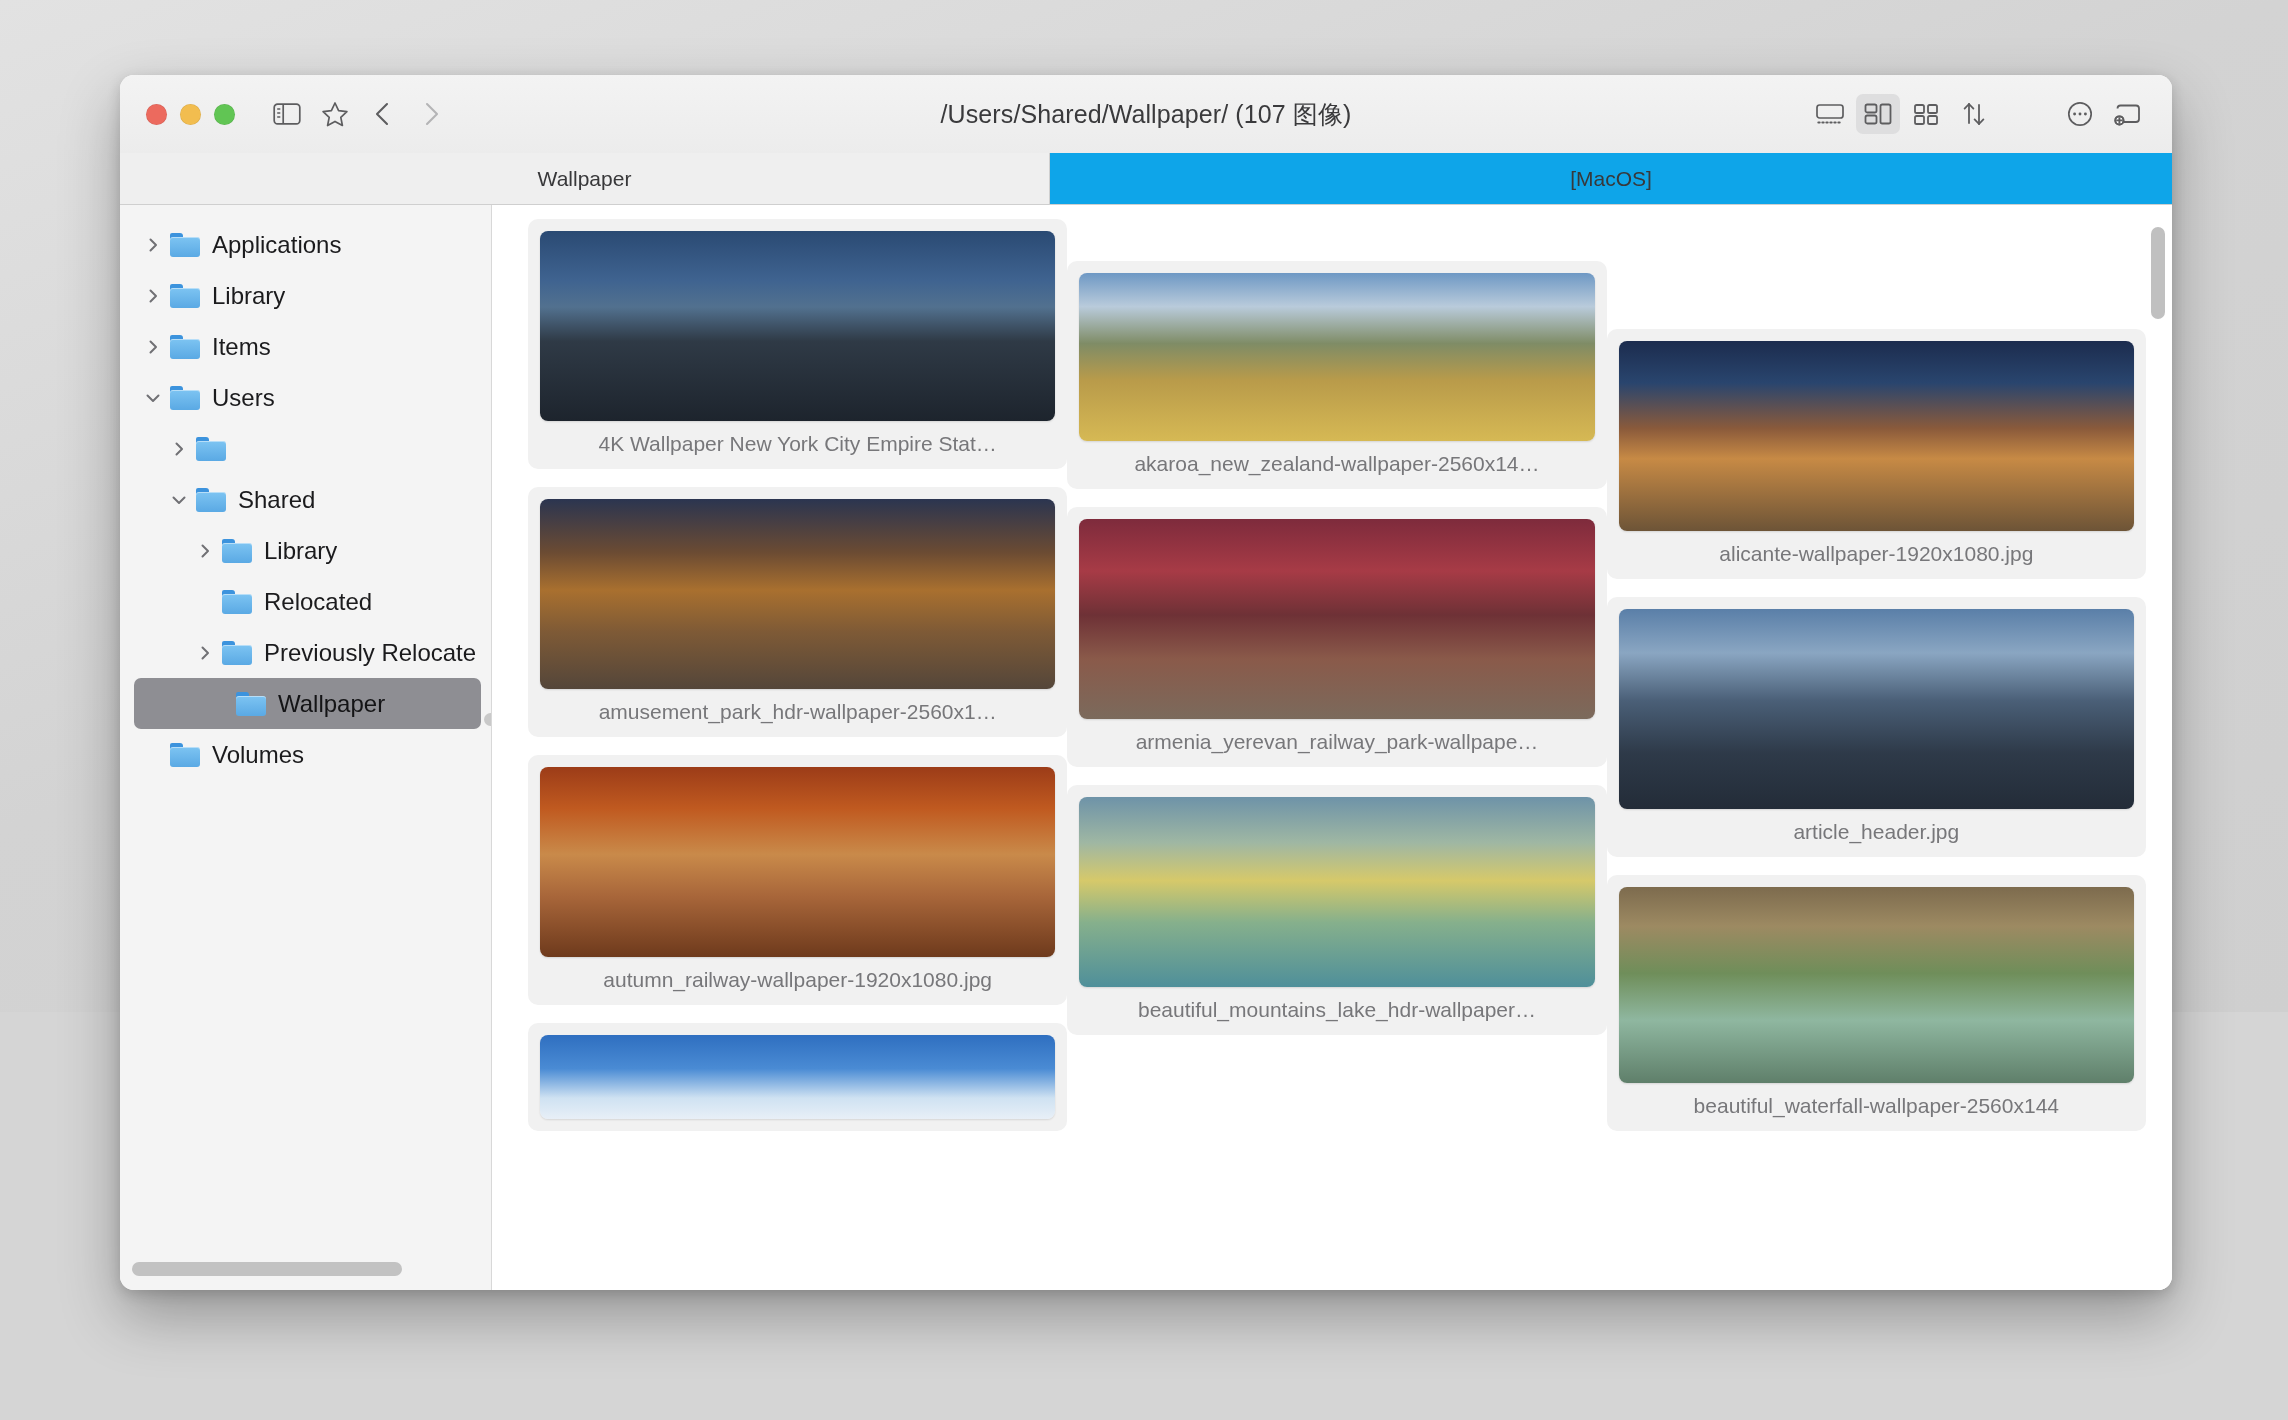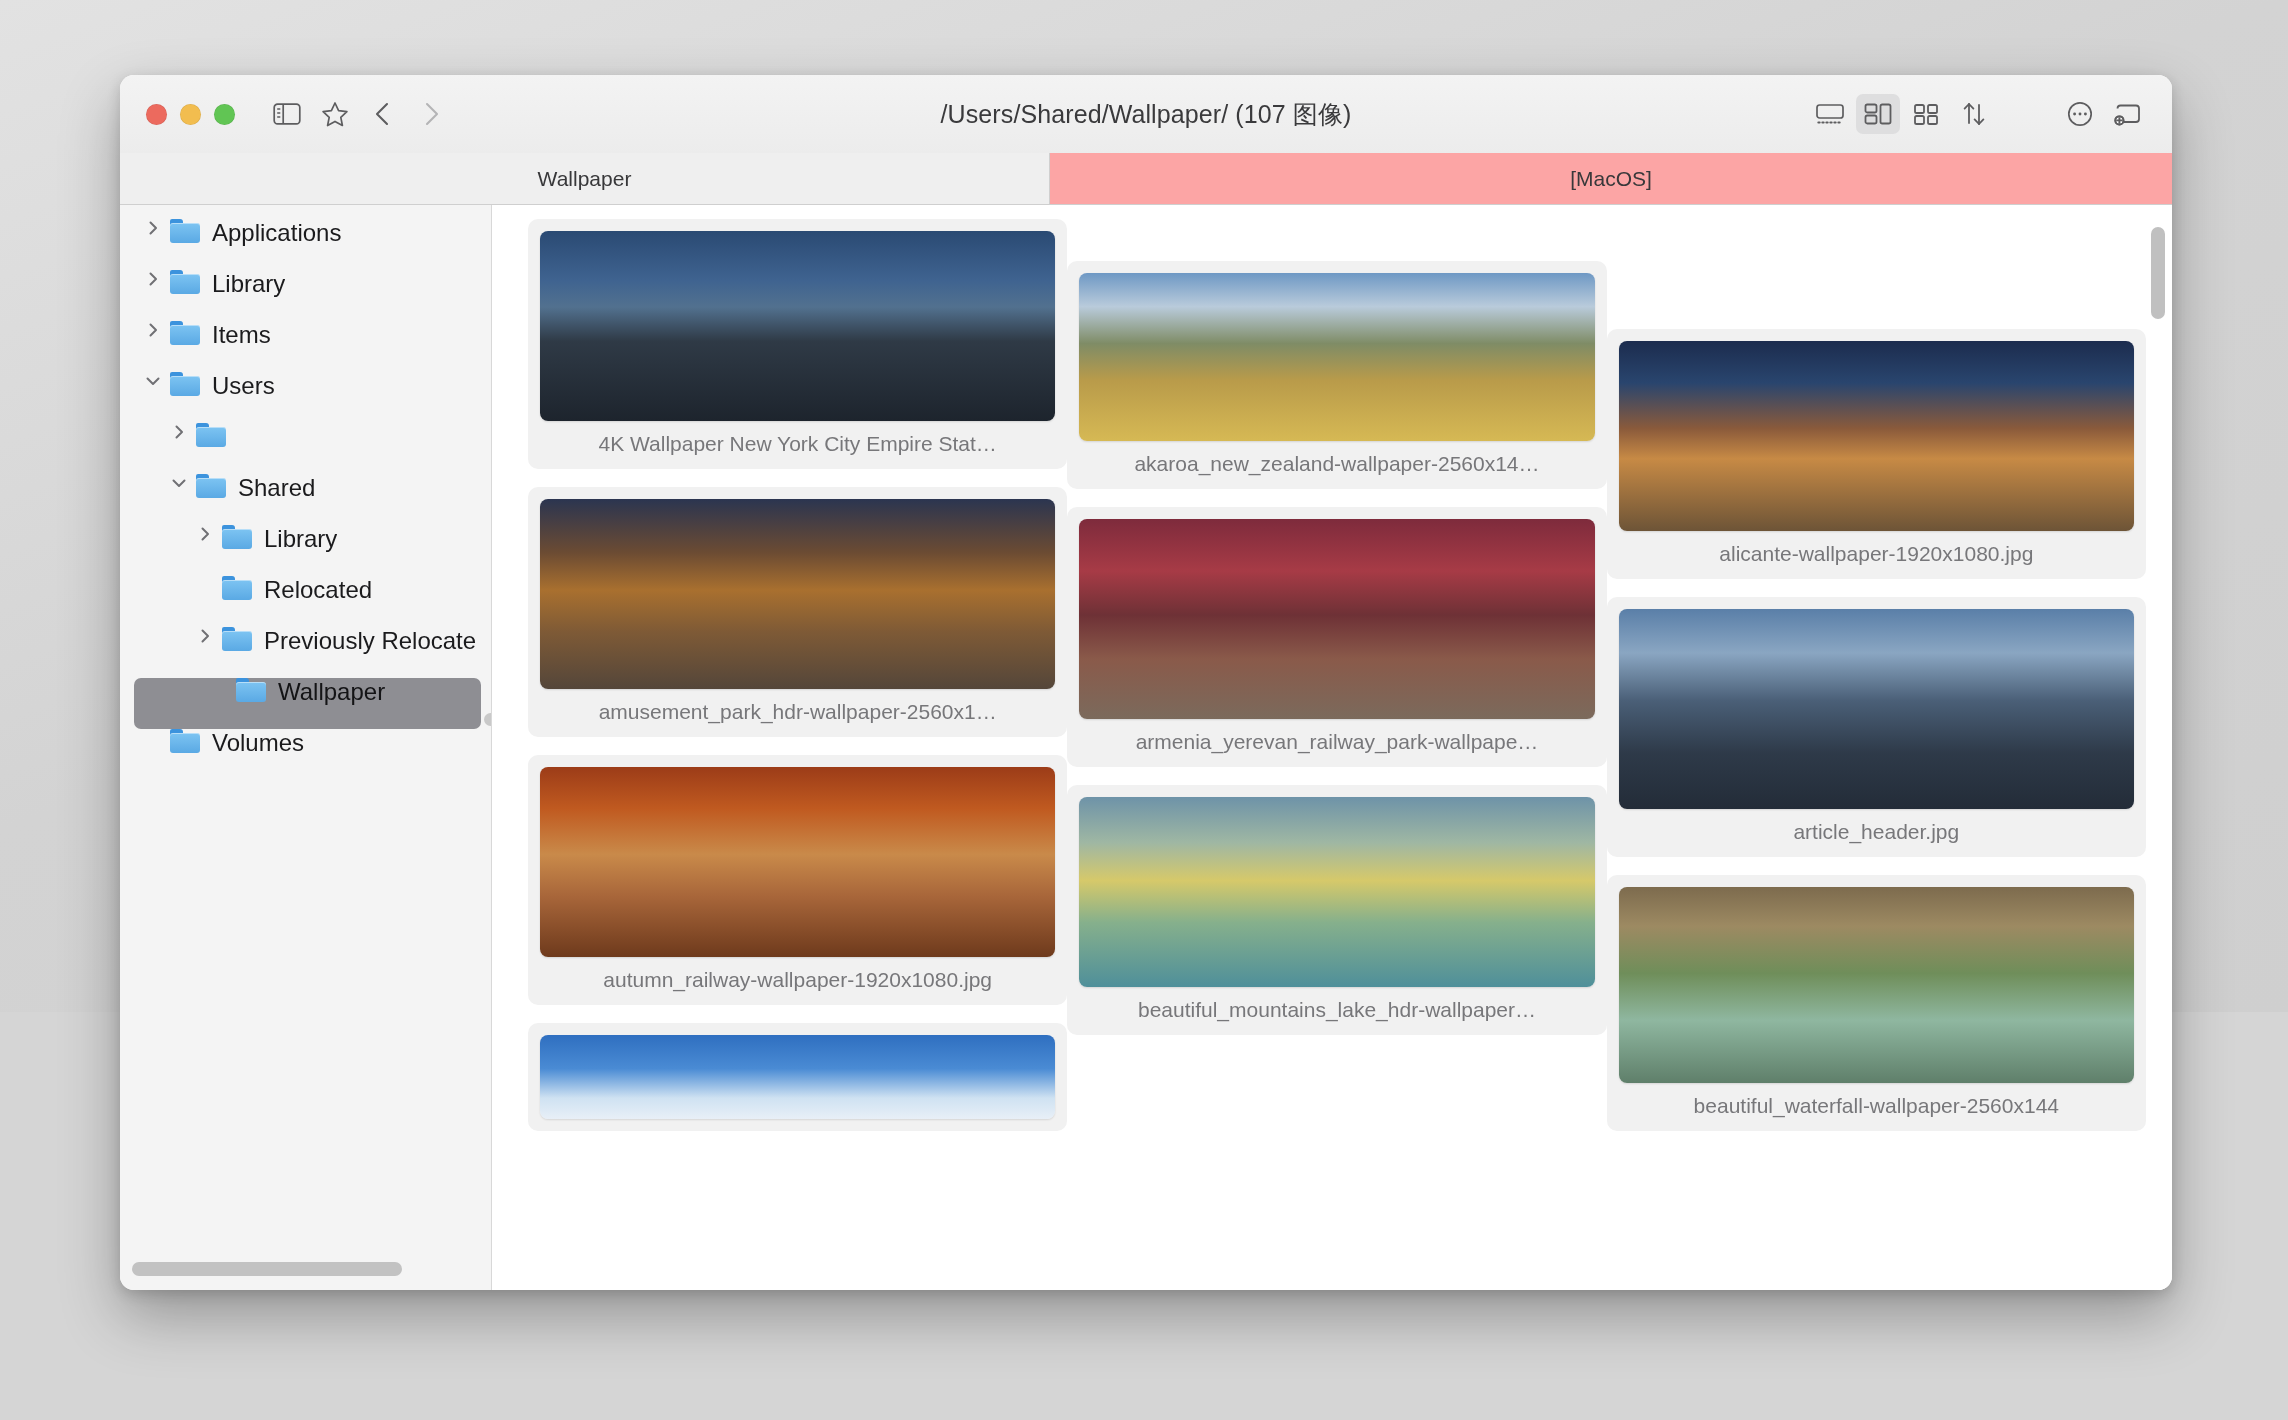--- a/index.html
+++ b/index.html
@@ -58,37 +58,37 @@
     height: 52px; flex: 0 0 52px; display: flex;
     background: #e6e6e6;
     border-bottom: 1px solid #cfcfcf;
   }
   .tab {
     display: flex; align-items: center; justify-content: center;
     font-size: 21px; color: #38383a;
     position: relative;
   }
   #tab-0 { flex: 0 0 930px; background: #efefef; border-right: 1px solid #cfcfcf; }
-  #tab-1 { flex: 1 1 auto; background: #fca5a5; }
+  #tab-1 { flex: 1 1 auto; background: #0ea5e9; }
 
   
   #body { flex: 1 1 auto; display: flex; min-height: 0; }
 
   
   #sidebar {
     position: relative;
     flex: 0 0 372px;
     background: #f4f4f4;
     border-right: 1px solid #d8d8d8;
     display: flex; flex-direction: column;
     overflow: hidden;
   }
   #tree { flex: 1 1 auto; padding-top: 14px; overflow: hidden; }
   .row {
-    height: 51px; display: flex; align-items: flex-start;
+    height: 51px; display: flex; align-items: center;
     font-size: 24px; color: #1b1b1d;
     white-space: nowrap; position: relative;
   }
   .row.selected { background: #8e8e93; border-radius: 7px; margin: 0 10px 0 14px; }
   .row.selected .label { color: #141416; }
   .tw { width: 34px; flex: 0 0 34px; display: flex; align-items: center; justify-content: center; color: #707074; }
   .tw svg { display:block; }
   .folder { flex: 0 0 30px; width: 30px; height: 24px; position: relative; margin-right: 12px; }
   .folder .tab-l {
     position: absolute; left: 0; top: 0; width: 13px; height: 6px;

